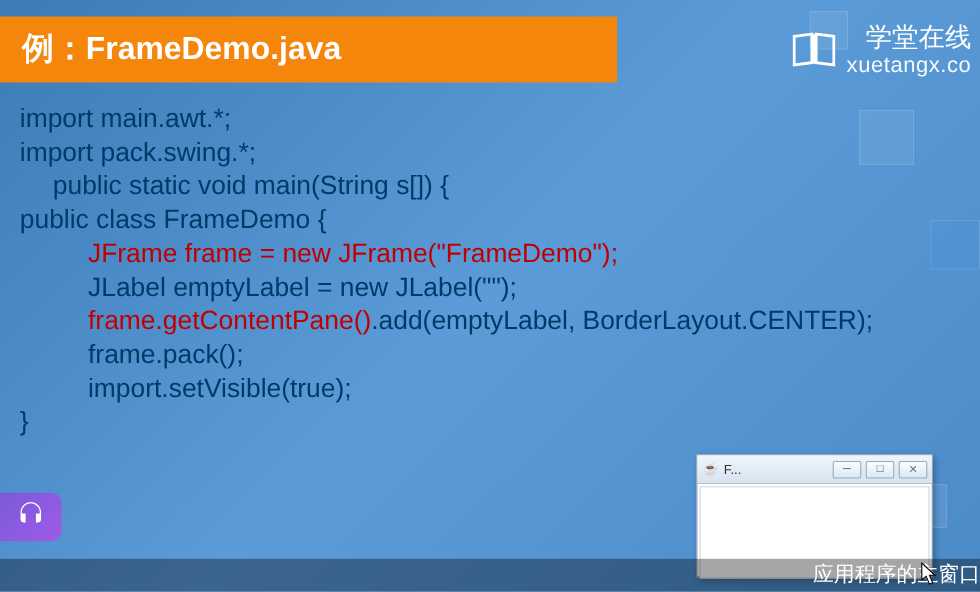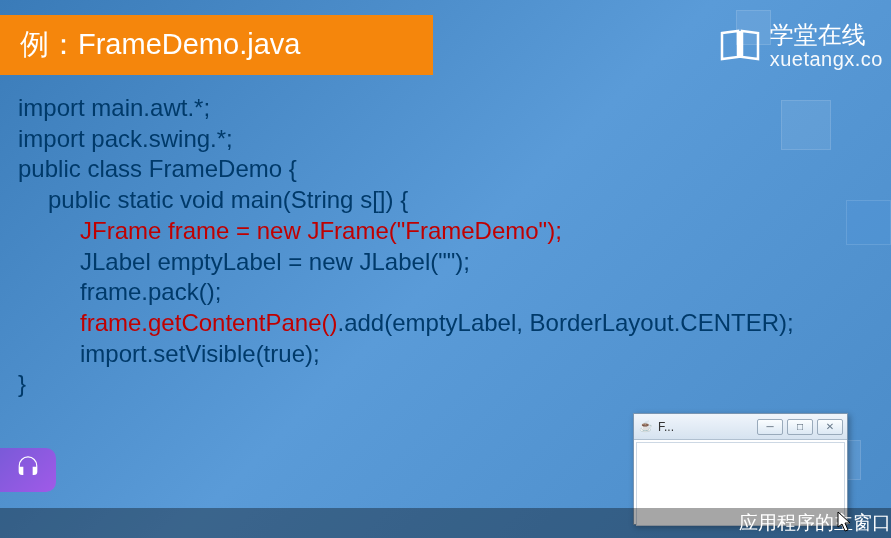--- a/index.html
+++ b/index.html
@@ -23,35 +23,35 @@
     }
     .sq1 { width: 50px; height: 50px; right: 60px; top: 100px; }
     .sq2 { width: 35px; height: 35px; right: 120px; top: 10px; }
     .sq3 { width: 45px; height: 45px; right: 0px; top: 200px; background: rgba(80,150,220,0.3); }
     .sq4 { width: 40px; height: 40px; right: 30px; top: 440px; }
     .title-bar {
       background: #f5860c;
       color: #fff;
       font-size: 29px;
       padding: 10px 20px;
-      width: 433px;
+      width: 561px;
       margin-top: 15px;
-      font-weight: 400;
+      font-weight: 700;
     }
     .logo {
       position: absolute;
       right: 8px;
       top: 22px;
       color: #fff;
       display: flex;
       align-items: center;
       gap: 8px;
     }
     .logo-icon svg { width: 44px; height: 38px; }
-    .logo-text { display: flex; flex-direction: column; line-height: 1.1; }
+    .logo-text { display: flex; flex-direction: column; line-height: 1.1; text-align: right; }
     .logo-cn { font-size: 24px; font-weight: 400; }
     .logo-en { font-size: 20px; opacity: 0.95; letter-spacing: 0.5px; }
     .code-block {
       padding: 18px 0 0 18px;
       font-family: "Segoe UI", Arial, sans-serif;
       font-size: 24px;
       line-height: 1.28;
       color: #003a6a;
     }
     .code-line { white-space: pre; }
@@ -161,26 +161,26 @@
   </span>
   <span class="logo-text">
     <span class="logo-cn">学堂在线</span>
     <span class="logo-en">xuetangx.co</span>
   </span>
 </div>
 
 <div class="code-block">
   <div class="code-line">import main.awt.*;</div>
   <div class="code-line">import pack.swing.*;</div>
+  <div class="code-line ind1">public static void main(String s[]) {</div>
   <div class="code-line">public class FrameDemo {</div>
-  <div class="code-line ind1">public static void main(String s[]) {</div>
   <div class="code-line ind2"><span class="red">JFrame frame = new JFrame("FrameDemo");</span></div>
   <div class="code-line ind2">JLabel emptyLabel = new JLabel("");</div>
+  <div class="code-line ind2"><span class="red">frame.getContentPane()</span><span>.add(emptyLabel, BorderLayout.CENTER);</span></div>
   <div class="code-line ind2">frame.pack();</div>
-  <div class="code-line ind2"><span class="red">frame.getContentPane()</span><span>.add(emptyLabel, BorderLayout.CENTER);</span></div>
   <div class="code-line ind2">import.setVisible(true);</div>
   <div class="code-line">}</div>
 </div>
 
 <div class="support-btn">
   <span>
     <svg viewBox="0 0 24 24">
         <path d="M12 2a8 8 0 0 0-8 8v5a3 3 0 0 0 3 3h1v-7H5v-1a7 7 0 0 1 14 0v1h-3v7h1a3 3 0 0 0 3-3v-5a8 8 0 0 0-8-8z"></path>
       </svg>
   </span>

